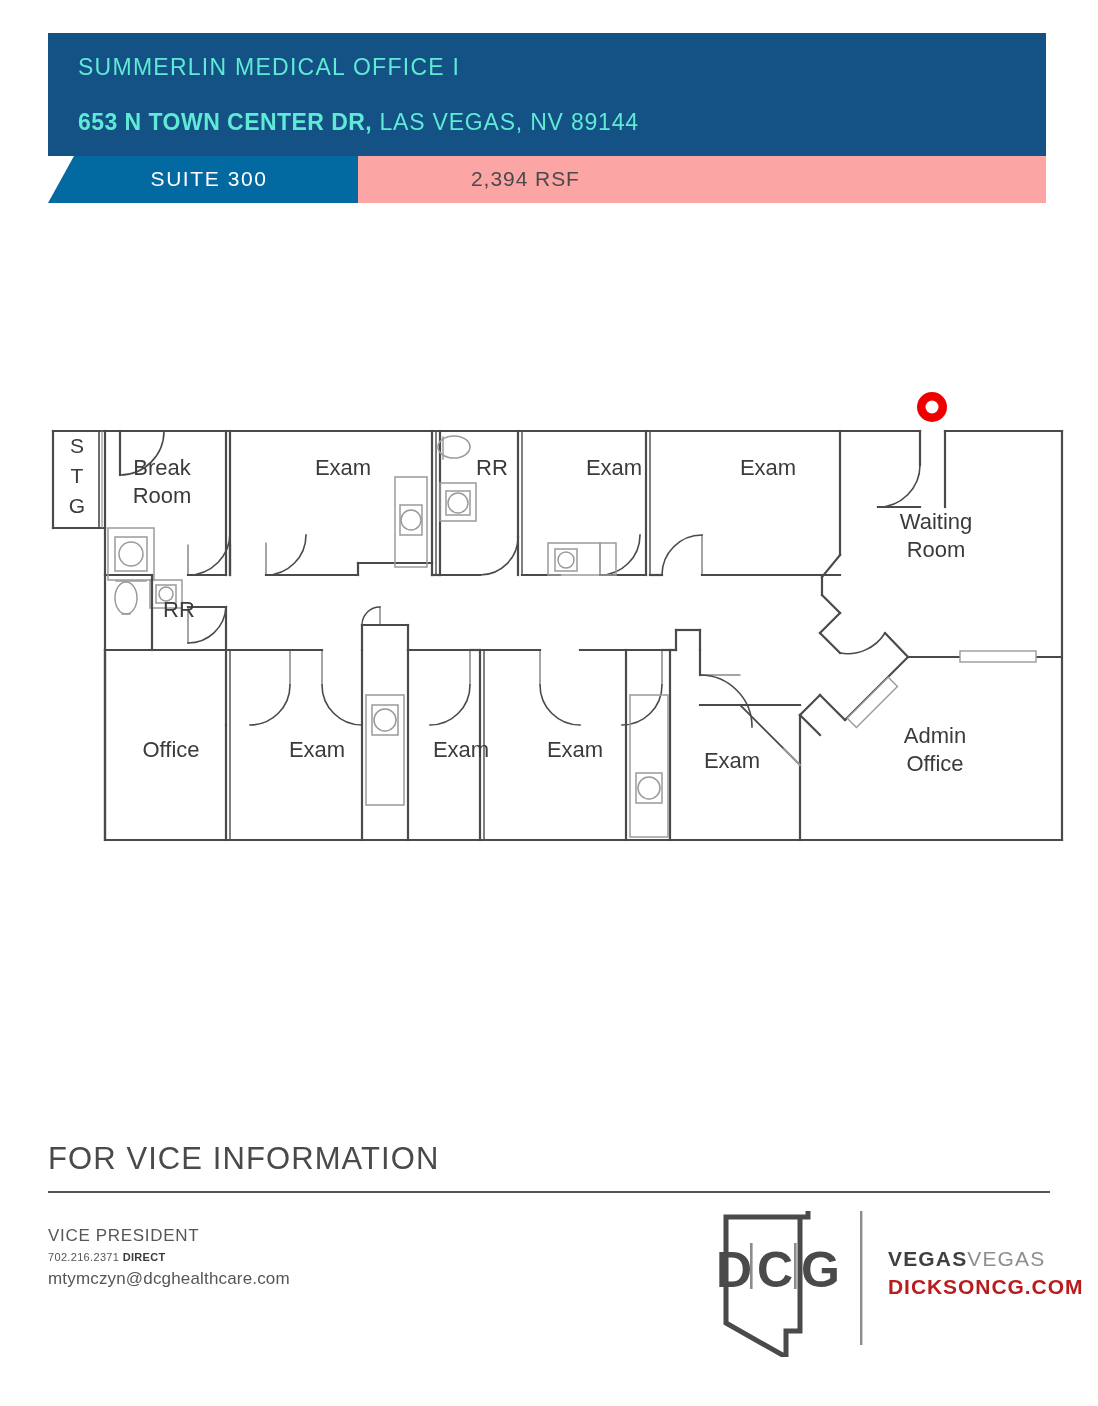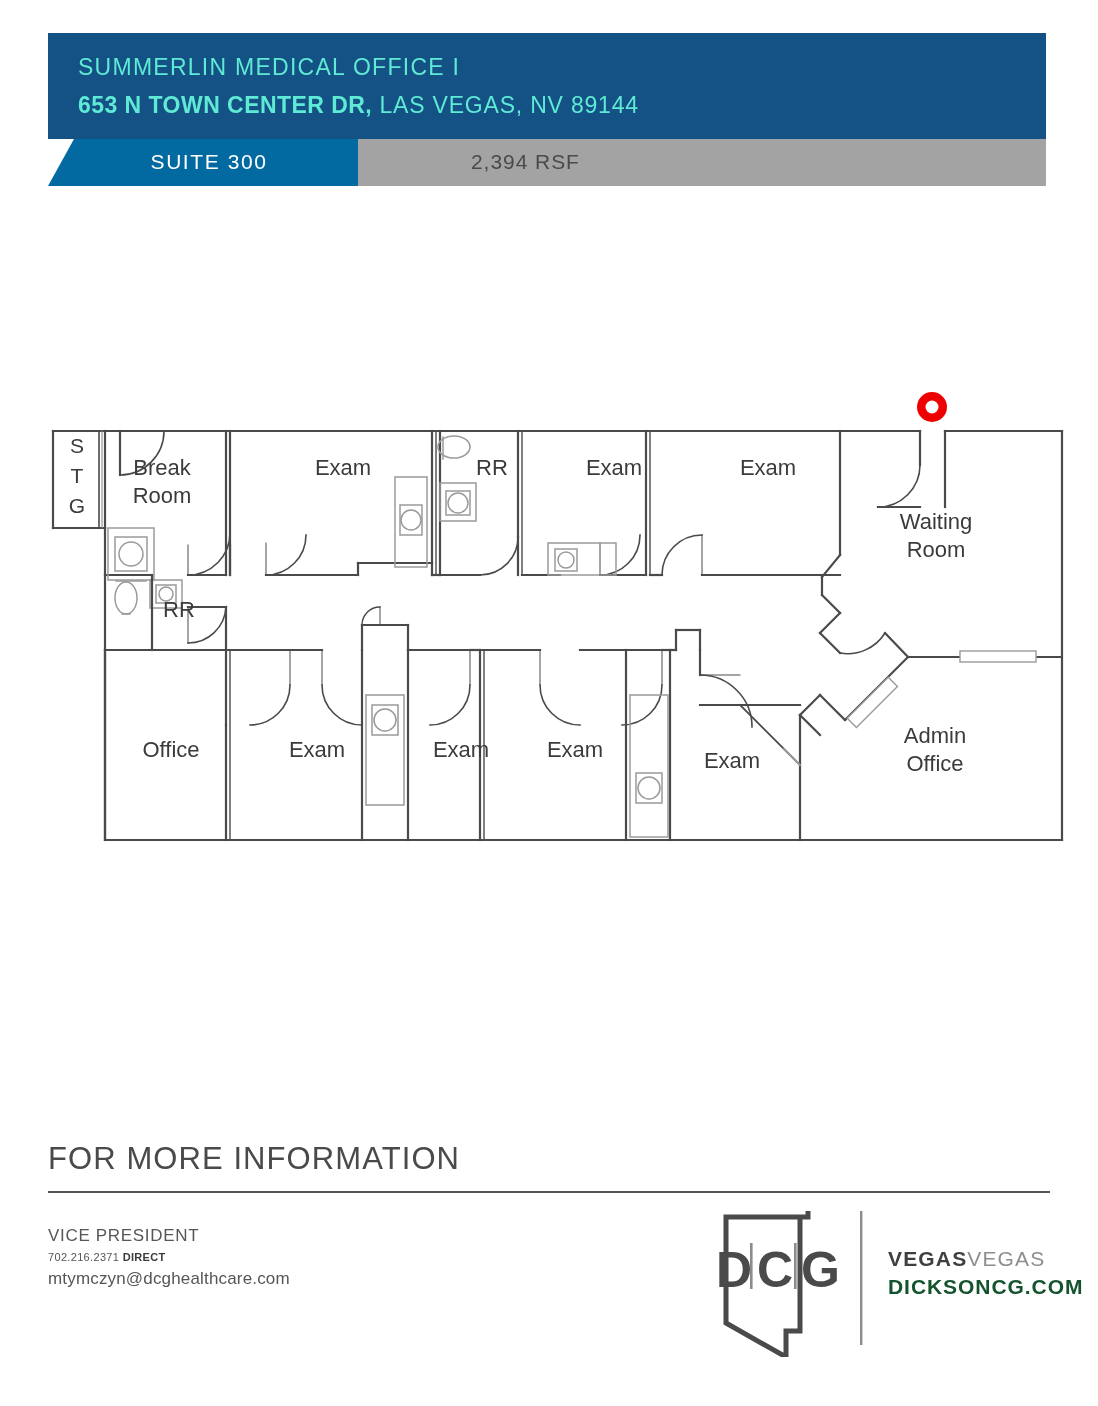--- a/index.html
+++ b/index.html
@@ -16,40 +16,40 @@
   .header-block{position:absolute;left:48px;top:33px;width:998px;}
   .header-bar{
     background:#145184;color:#5eead4;
     padding:20px 0 18px 30px;box-sizing:border-box;width:998px;
   }
   .hdr-title{
     font-size:23px;letter-spacing:.055em;font-weight:400;line-height:1.28;
     white-space:nowrap;
   }
   .hdr-addr{
-    font-size:23px;letter-spacing:.035em;line-height:1.28;margin-top:9px;
+    font-size:23px;letter-spacing:.035em;line-height:1.28;margin-top:26px;
     white-space:nowrap;font-weight:400;
   }
   .hdr-addr .b{font-weight:700;letter-spacing:.02em;}
 
   
   .suite-strip{position:relative;width:998px;height:47px;}
   .suite-tab{
     position:absolute;left:0;top:0;height:47px;width:310px;
     background:#0369a1;color:#fff;
     clip-path:polygon(26px 0,310px 0,310px 47px,0 47px);
     display:flex;align-items:center;justify-content:center;
   }
   .suite-tab span{
     font-size:21px;letter-spacing:.075em;font-weight:400;
     padding-left:12px;
   }
   .rsf-tab{
     position:absolute;left:310px;top:0;height:47px;width:688px;
-    background:#a3a3a3;color:#4a4a4a;
+    background:#fca5a5;color:#4a4a4a;
     display:flex;align-items:center;
   }
   .rsf-tab span{font-size:21px;letter-spacing:.045em;padding-left:113px;}
 
   
   .plan-wrap{position:absolute;left:40px;top:385px;width:1030px;height:500px;}
   .plan-svg{display:block;width:1030px;height:500px;}
   .rlabel{
     font-family:"Liberation Sans","DejaVu Sans",sans-serif;
     font-size:22px;fill:#3b3b3b;text-anchor:middle;
@@ -71,21 +71,21 @@
   .cphone{font-size:11px;letter-spacing:.03em;color:#565656;line-height:1.52;}
   .cphone b{font-weight:700;color:#3b3b3b;}
   .cmail{font-size:17px;letter-spacing:.01em;color:#565656;line-height:1.52;}
   .clic{font-size:17px;letter-spacing:.02em;color:#565656;line-height:1.52;}
 
   .logo{position:absolute;left:660px;top:-18px;width:342px;height:152px;}
   .logo-svg{display:block;}
   .logo-text{position:absolute;left:180px;top:40px;}
   .lt1{font-size:21px;font-weight:700;letter-spacing:.055em;color:#3f3f3f;line-height:1.32;}
   .lt1 .lite{font-weight:400;color:#8e8e8e;}
-  .lt2{font-size:21px;font-weight:700;letter-spacing:.045em;color:#14532d;line-height:1.32;}
+  .lt2{font-size:21px;font-weight:700;letter-spacing:.045em;color:#b91c1c;line-height:1.32;}
 </style>
 </head>
 <body>
 
 <div class="page">
 
   <div class="header-block">
 
     <div class="header-bar">
       <div class="hdr-title">SUMMERLIN MEDICAL OFFICE I</div>
@@ -340,21 +340,21 @@
       <g>
         <circle cx="892" cy="22" r="15" fill="#ef0000"></circle>
         <circle cx="892" cy="22" r="6.5" fill="#ffffff"></circle>
       </g>
 
     </svg>
   </div>
 
   <div class="footer">
 
-    <div class="fmi">FOR MORE INFORMATION</div>
+    <div class="fmi">FOR VICE INFORMATION</div>
     <div class="rule"></div>
 
     <div class="contact">
       <div class="ctitle">VICE PRESIDENT</div>
       <div class="cphone">
         <span>702.216.2371</span>
         <b>DIRECT</b>
       </div>
       <div class="cmail">mtymczyn@dcghealthcare.com</div>
 

